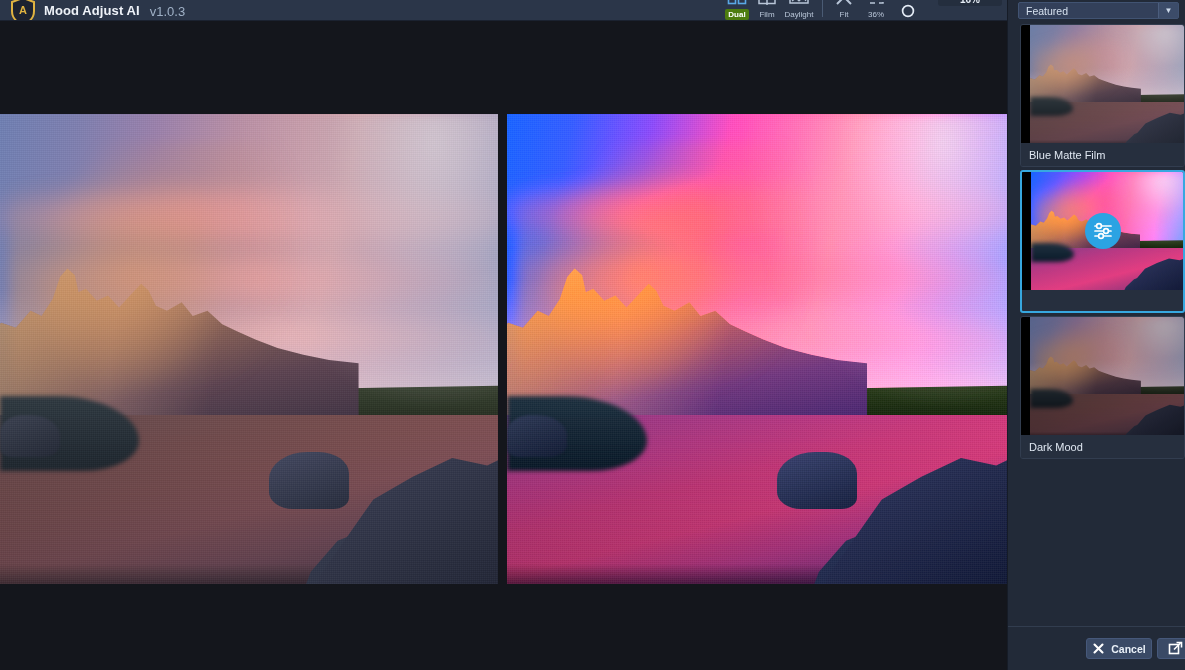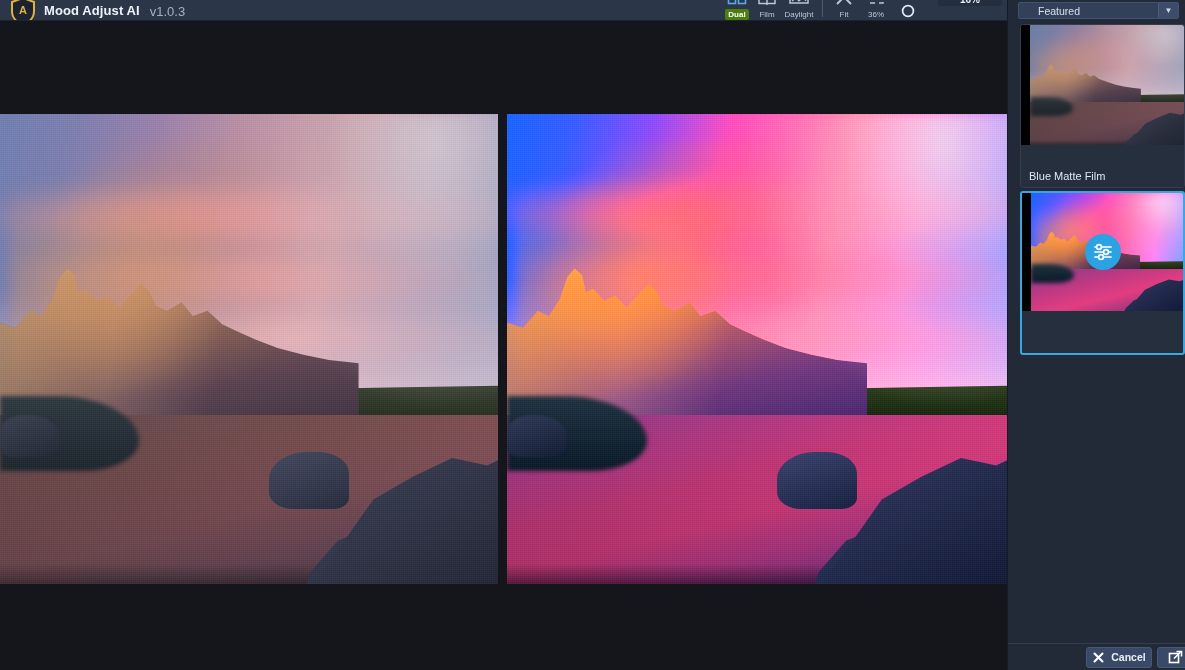--- a/index.html
+++ b/index.html
@@ -232,36 +232,36 @@
     border-left: 1px solid #161c27;
     display: flex; flex-direction: column;
   }
   .preset-select {
     position: relative; margin: 2px 6px 0 10px; height: 17px;
     background: #33405a; border: 1px solid #415372; border-radius: 2px;
     display: flex; align-items: center;
     flex: 0 0 auto;
   }
   .preset-select .val {
-    color: #d5e0ee; font-size: 10.5px; padding-left: 19px; flex: 1;
+    color: #d5e0ee; font-size: 10.5px; padding-left: 7px; flex: 1;
     white-space: nowrap; overflow: hidden;
   }
   .preset-select .caret {
     width: 20px; height: 100%; background: #3c4c69;
     border-left: 1px solid #4b5d7d;
     display: flex; align-items: center; justify-content: center;
     color: #cddaea; font-size: 8px;
   }
 
   .preset-list {
     flex: 1 1 auto; overflow: hidden;
     padding: 5px 0 0 12px;
   }
   .preset-card {
-    position: relative; width: 100%; height: 164px;
+    position: relative; width: 100%; height: 143px;
     margin-bottom: 3px;
     background: #262f3e;
     border: 1px solid #323d4f;
     border-radius: 3px;
     overflow: hidden; cursor: pointer;
   }
   .preset-card.selected { border: 2px solid #37a8e0; }
   .preset-thumb {
     position: relative; width: 100%; height: 120px; overflow: hidden;
     background: #000;
@@ -308,21 +308,21 @@
     height: 2px; background: #3b4658; border-radius: 1px;
   }
   .opacity-thumb {
     position: absolute; right: 6px; top: 21px;
     width: 13px; height: 13px; border-radius: 50%;
     border: 2px solid #e6edf6; background: #222a38;
   }
 
   
   .footer {
-    flex: 0 0 auto; height: 27px;
+    flex: 0 0 auto; height: 44px;
     border-top: 1px solid #323d4f;
     background: #222a38;
     display: flex; align-items: center; justify-content: flex-end;
     gap: 5px; padding-right: 0px;
   }
   .btn {
     height: 21px; border-radius: 3px;
     background: #3a4a66; border: 1px solid #46587a;
     display: flex; align-items: center; justify-content: center;
     gap: 6px; cursor: pointer;
@@ -522,20 +522,42 @@
                   <path d="M3 16 H19"></path>
               </g>
               <circle cx="7" cy="6" r="2.4" fill="#2ba3e3" stroke="#ffffff" stroke-width="1.7"></circle>
               <circle cx="14" cy="11" r="2.4" fill="#2ba3e3" stroke="#ffffff" stroke-width="1.7"></circle>
               <circle cx="9" cy="16" r="2.4" fill="#2ba3e3" stroke="#ffffff" stroke-width="1.7"></circle>
             </svg>
           </div>
         </div>
       </div>
 
+      <div class="preset-card">
+        <div class="preset-thumb">
+          <div class="inner">
+            <div class="photo v-dark">
+              <div class="sky">
+                  <div class="sky-base-a" style="position:absolute;inset:0;"></div>
+                <div class="sky-streak" style="top:28%;height:18%;background:linear-gradient(92deg,rgba(230,150,160,0) 0%,rgba(230,150,160,.55) 45%,rgba(240,190,185,0) 100%);"></div>
+              </div>
+              <div class="hill"></div>
+                <div class="rocks"></div>
+                <div class="rock-lit"></div>
+              <div class="water"></div>
+                <div class="water-sheen"></div>
+                <div class="water-refl"></div>
+              <div class="shore-left"></div>
+                <div class="rocks-fg-b"></div>
+                <div class="rocks-fg-a"></div>
+            </div>
+          </div>
+        </div>
+        <div class="preset-label">Dark Mood</div>
+      </div>
 
 
     </div>
 
 
     <div class="footer">
       <div class="btn btn-cancel">
         <svg width="13" height="13" viewBox="0 0 13 13">
           <path d="M2.5 2.5 L10.5 10.5 M10.5 2.5 L2.5 10.5" stroke="#ffffff" stroke-width="2.1" stroke-linecap="round"></path>
         </svg>

